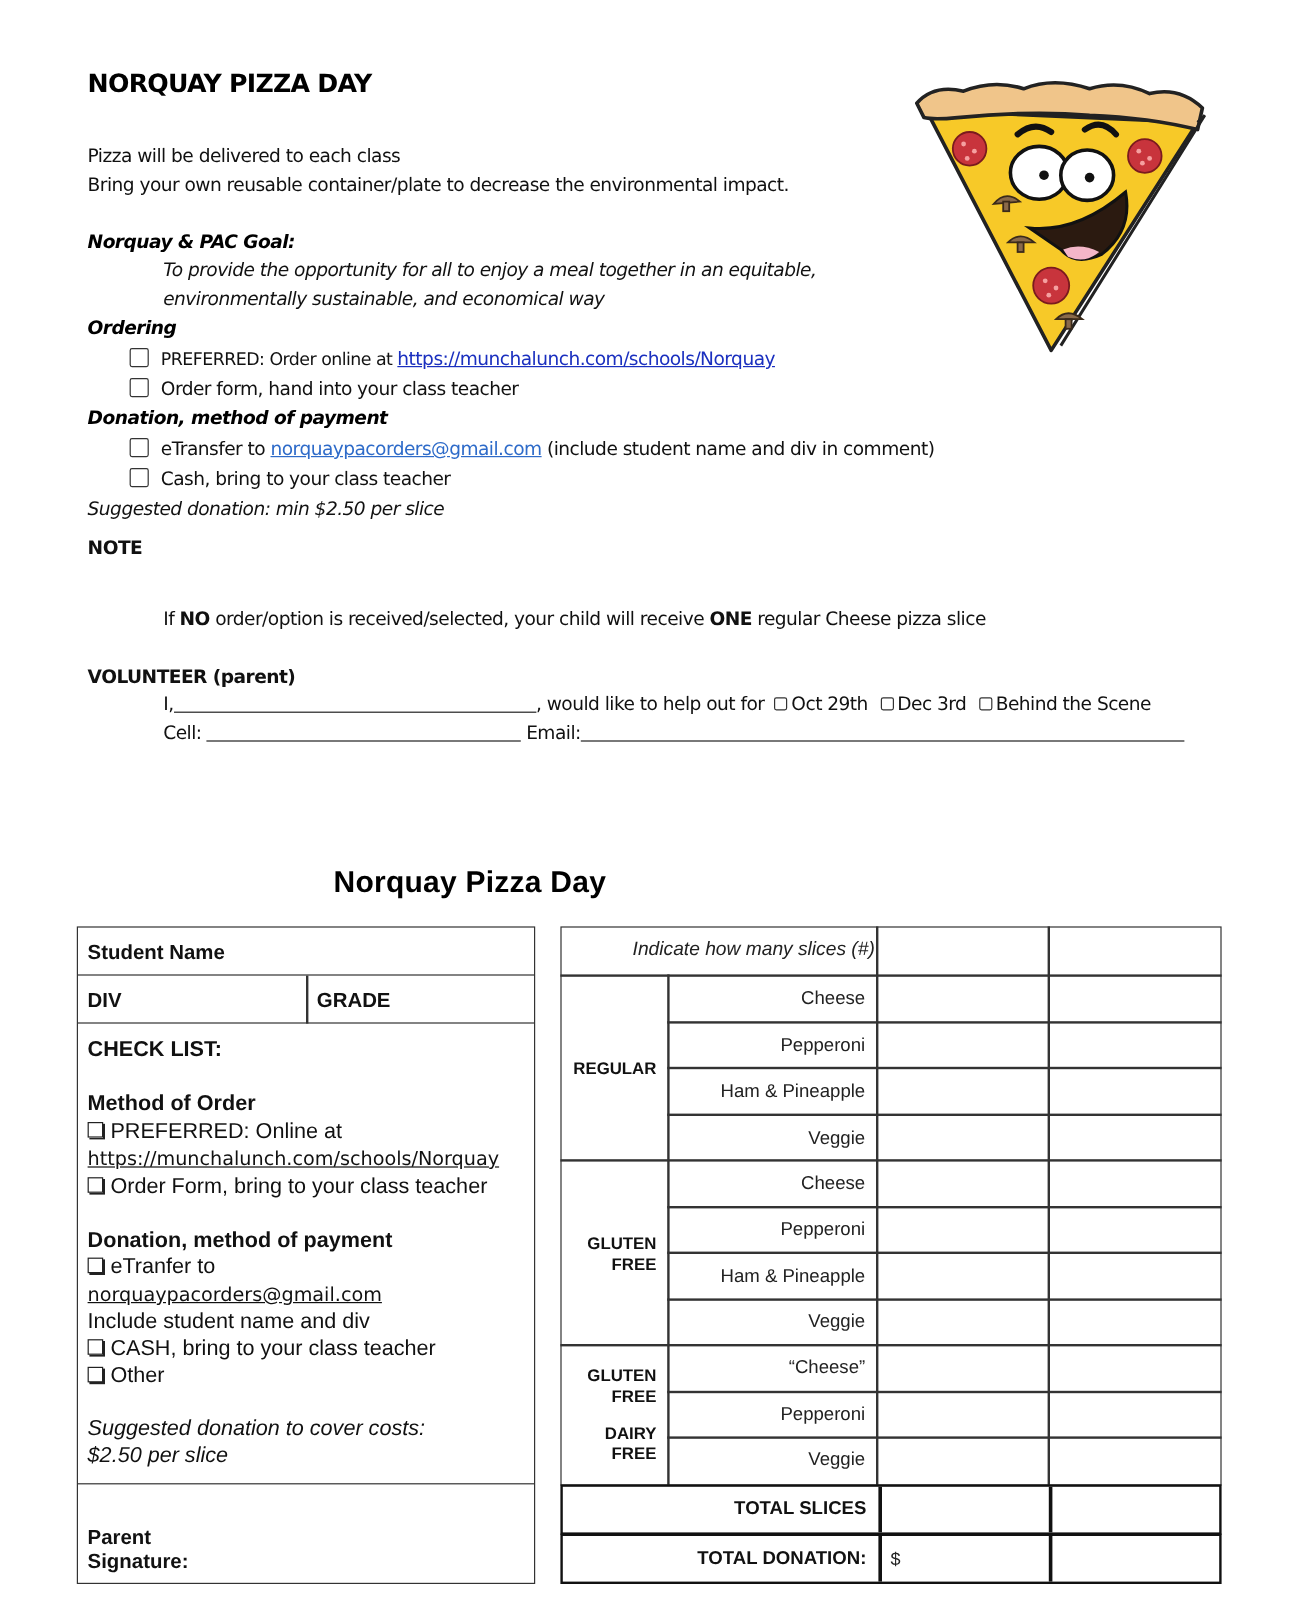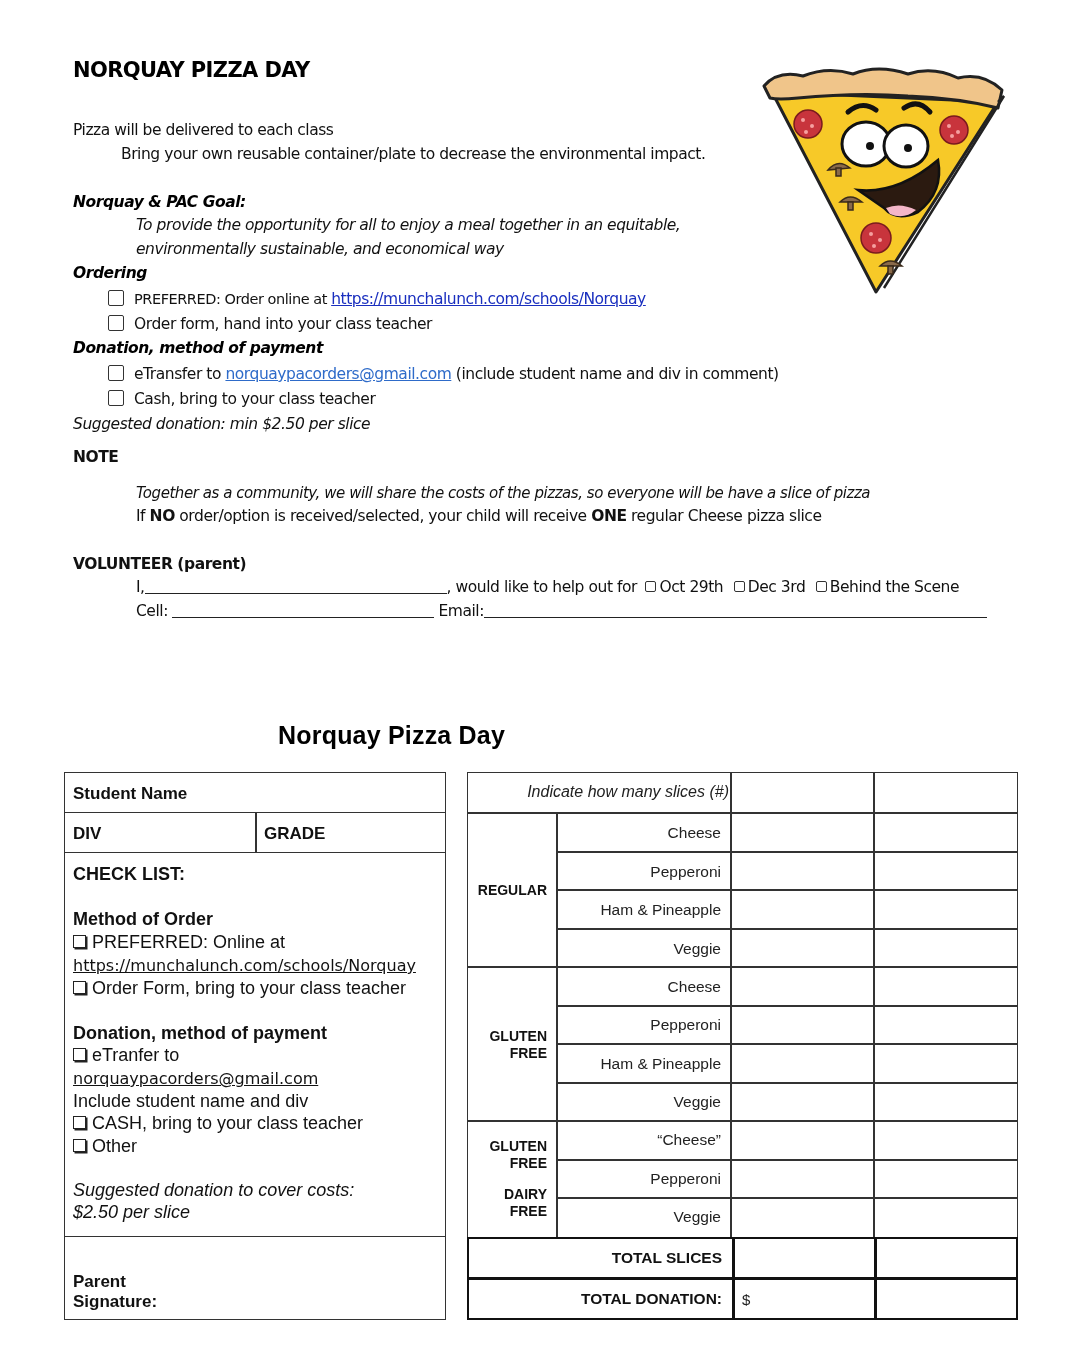--- a/index.html
+++ b/index.html
@@ -46,21 +46,21 @@
   .total-v1 { position: absolute; left: 263px; top: 0; width: 2.5px; height: 100%; background: #111; }
   .total-v2 { position: absolute; left: 405px; top: 0; width: 2.5px; height: 100%; background: #111; }
 </style>
 </head>
 <body>
 
 <section class="flyer">
   <div class="abs title">NORQUAY PIZZA DAY</div>
 
   <div class="abs line" style="left:73px; top:121px;text-align:center;">Pizza will be delivered to each class</div>
-  <div class="abs line" style="left:73px; top:145px;margin-left:48px;">Bring your own reusable container/plate to decrease the environmental impact.</div>
+  <div class="abs line" style="left:73px; top:145px;">Bring your own reusable container/plate to decrease the environmental impact.</div>
 
   <div class="abs b-it" style="left:73px; top:193px;">Norquay &amp; PAC Goal:</div>
   <div class="abs line it" style="left:136px; top:216px;">To provide the opportunity for all to enjoy a meal together in an equitable,</div>
   <div class="abs line it" style="left:136px; top:240px;">environmentally sustainable, and economical way</div>
 
   <div class="abs b-it" style="left:73px; top:264px;">Ordering</div>
   <div class="abs line" style="left:108px; top:290px;">
     <span class="chk"></span><span style="font-size:14.5px">PREFERRED: Order online at </span><a class="link-blue">https://munchalunch.com/schools/Norquay</a>
   </div>
   <div class="abs line" style="left:108px; top:315px;">
@@ -70,21 +70,20 @@
   <div class="abs b-it" style="left:73px; top:339px;">Donation, method of payment</div>
   <div class="abs line" style="left:108px; top:365px;">
     <span class="chk"></span><span>eTransfer to </span><a class="link-lblue">norquaypacorders@gmail.com</a><span> (include student name and div in comment)</span>
   </div>
   <div class="abs line" style="left:108px; top:390px;">
     <span class="chk"></span><span>Cash, bring to your class teacher</span>
   </div>
   <div class="abs line it" style="left:73px; top:415px;">Suggested donation: min $2.50 per slice</div>
 
   <div class="abs line bold" style="left:73px; top:448px;">NOTE</div>
-  <div class="abs line it" style="left:136px; top:484px; font-size:15px;">Together as a community, we will share the costs of the pizzas, so everyone will be have a slice of pizza</div>
   <div class="abs line" style="left:136px; top:507px;">
     <span>If </span><span class="bold u">NO</span><span> order/option is received/selected, your child will receive </span><span class="bold u">ONE</span><span> regular Cheese pizza slice</span>
   </div>
 
   <div class="abs line bold" style="left:73px; top:555px;">VOLUNTEER (parent)</div>
   <div class="abs line" style="left:136px; top:578px;">
     <span>I,</span><span class="blank" style="width:302px;"></span><span>, would like to help out for</span>
     <span class="chk-sm" style="margin-left:4px"></span><span>Oct 29th</span>
     <span class="chk-sm" style="margin-left:6px"></span><span>Dec 3rd</span>
     <span class="chk-sm" style="margin-left:6px"></span><span>Behind the Scene</span>

